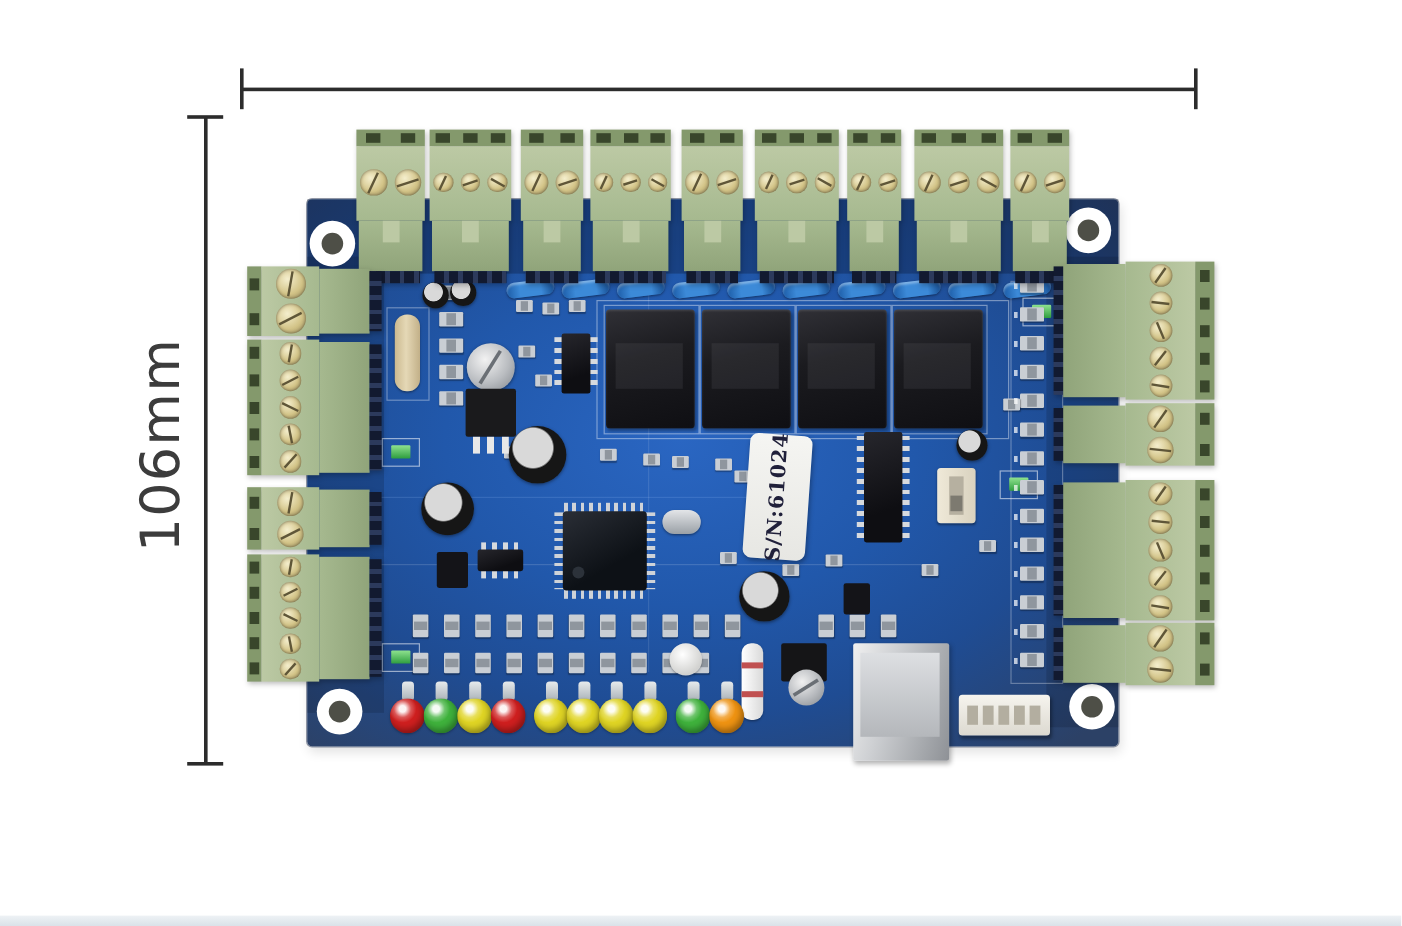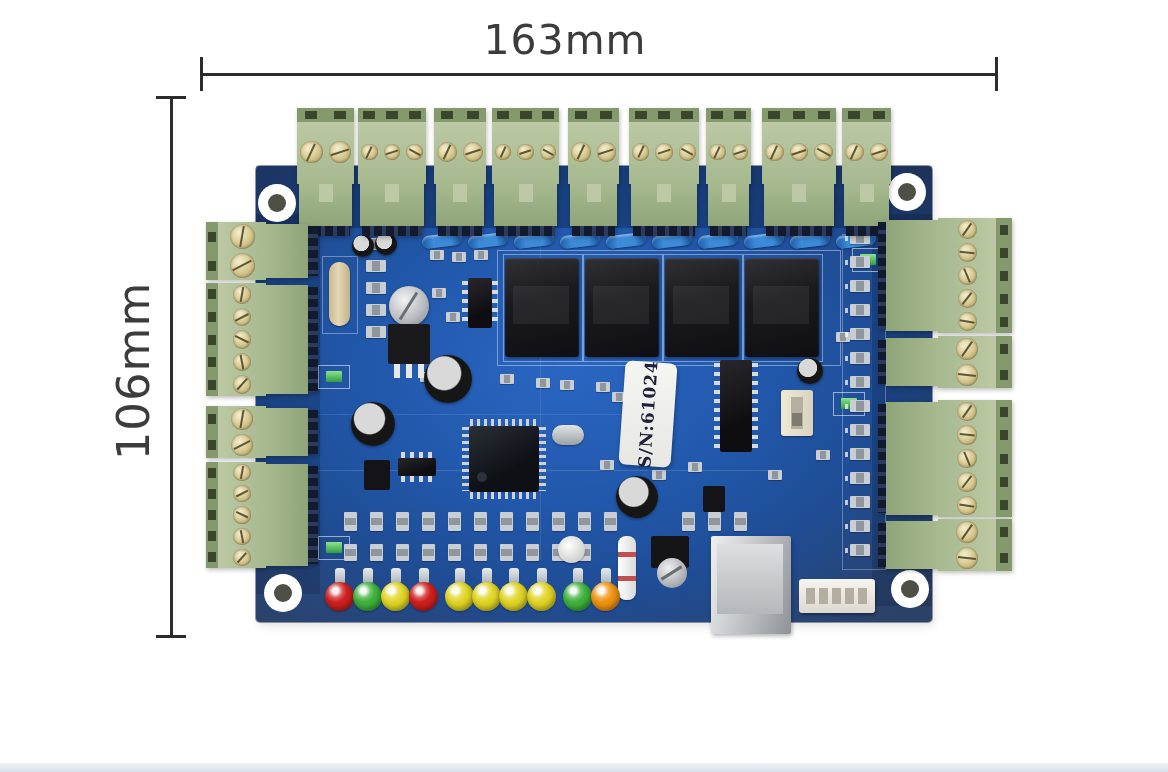--- a/index.html
+++ b/index.html
@@ -37,21 +37,20 @@
                 background:linear-gradient(180deg,#eef2f5,#d9e1e8);}
 </style>
 </head>
 <body>
 
 <div class="stage">
 
   <div class="dim-h-line"></div>
   <div class="dim-h-tick t-left"></div>
   <div class="dim-h-tick t-right"></div>
-  <div class="dim-label dim-label-top">163mm</div>
 
   <div class="dim-v-line"></div>
   <div class="dim-v-tick t-top"></div>
   <div class="dim-v-tick t-bottom"></div>
   <div class="dim-label dim-label-left">106mm</div>
 
   <div class="board"></div>
 
   <div class="serial-label">
     <span>S/N:61024</span>

